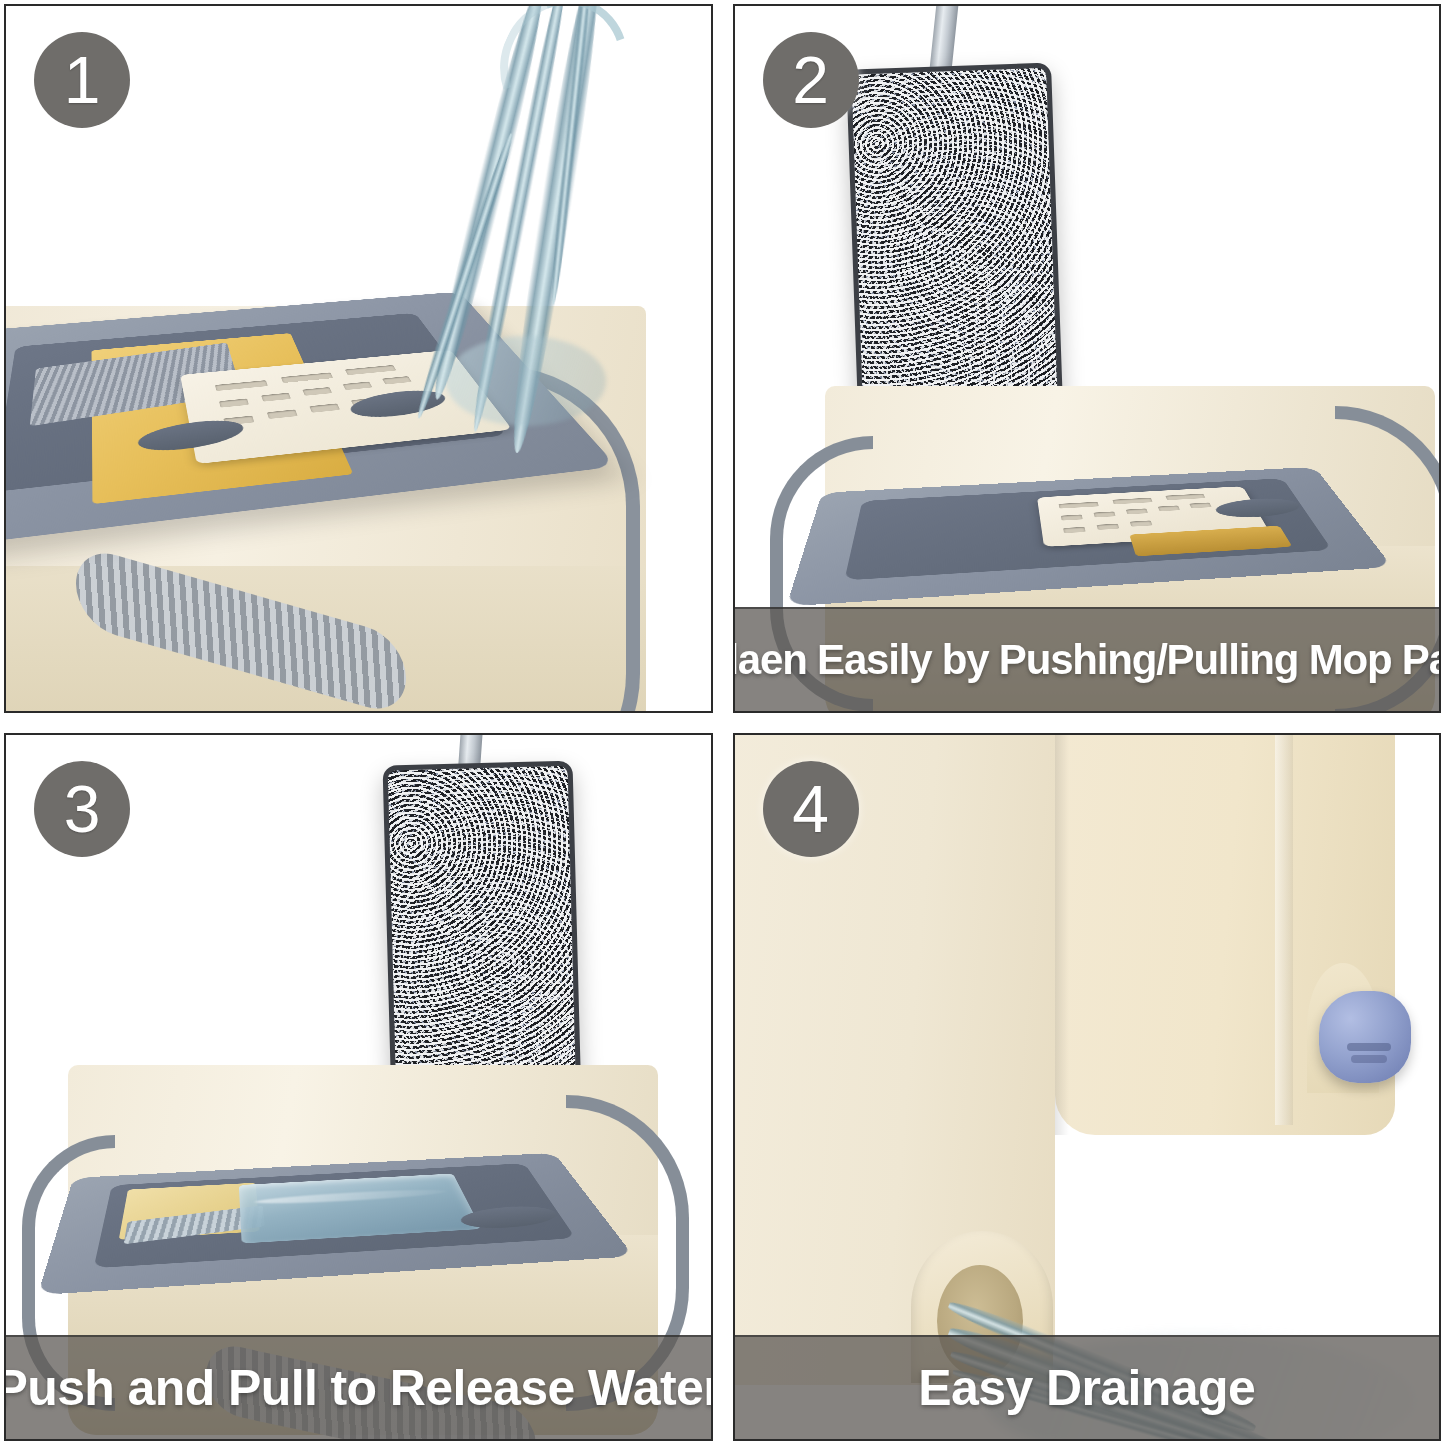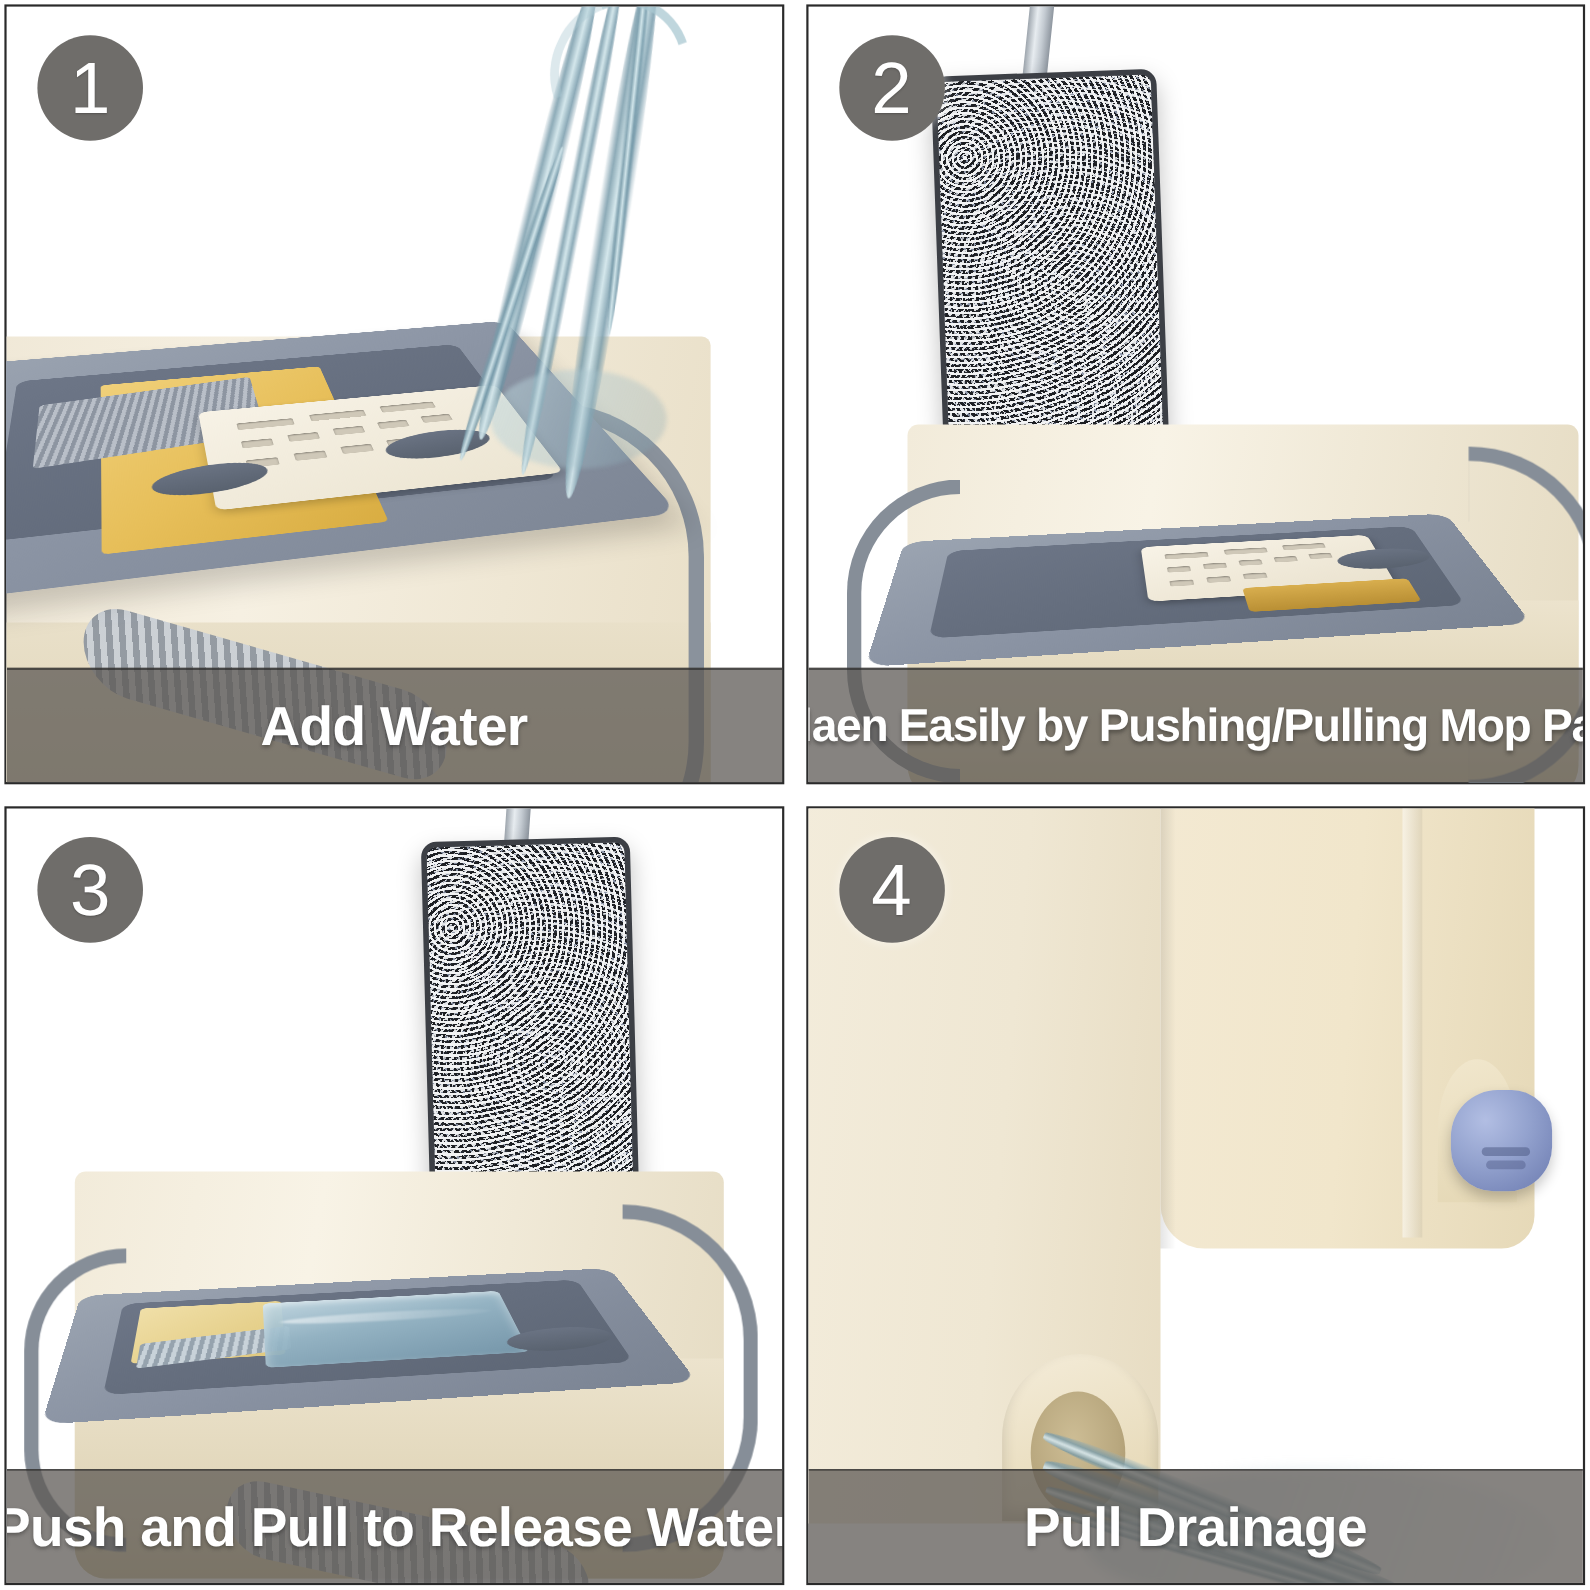--- a/index.html
+++ b/index.html
@@ -294,23 +294,20 @@
         <div style="position:absolute;left:495px;top:-10px;width:110px;height:120px;
                     border:8px solid rgba(170,200,210,0.75);border-radius:50%;
                     border-color:rgba(170,200,210,0.75) transparent transparent rgba(170,200,210,0.4);
                     transform:rotate(25deg);"></div>
         <div style="position:absolute;left:440px;top:330px;width:160px;height:90px;
                     background:linear-gradient(110deg,rgba(190,215,222,0.55),rgba(120,155,170,0.25));
                     border-radius:50%;filter:blur(2px);"></div>
 
       </div>
       <div class="badge">1</div>
-      <div class="caption">
-        <span>Add Water</span>
-      </div>
     </div>
 
     <div class="panel">
       <div class="scene">
 
         <div class="handle-rod" style="left:196px;top:-10px;width:22px;height:120px;transform:rotate(6deg);"></div>
 
         <div class="mop-pad" style="left:118px;top:60px;width:205px;height:400px;transform:rotate(-2deg);"></div>
 
         <div class="bucket2-body" style="left:90px;top:380px;width:610px;height:330px;"></div>
@@ -430,18 +427,18 @@
         <div class="drain-stream" style="left:214px;top:584px;width:360px;height:26px;transform:rotate(20deg);transform-origin:0 50%;"></div>
         <div class="drain-stream" style="left:216px;top:610px;width:390px;height:18px;transform:rotate(18deg);transform-origin:0 50%;"></div>
         <div class="drain-stream" style="left:218px;top:630px;width:420px;height:14px;transform:rotate(16deg);transform-origin:0 50%;"></div>
         <div style="position:absolute;left:250px;top:600px;width:430px;height:130px;
                     background:linear-gradient(110deg,rgba(150,180,192,0.30),rgba(200,222,230,0.12));
                     border-radius:50%;filter:blur(6px);"></div>
 
       </div>
       <div class="badge">4</div>
       <div class="caption">
-        <span>Pull Drainage</span>
+        <span>Easy Drainage</span>
       </div>
     </div>
 
   </div>
 </div>
 
 </body></html>

